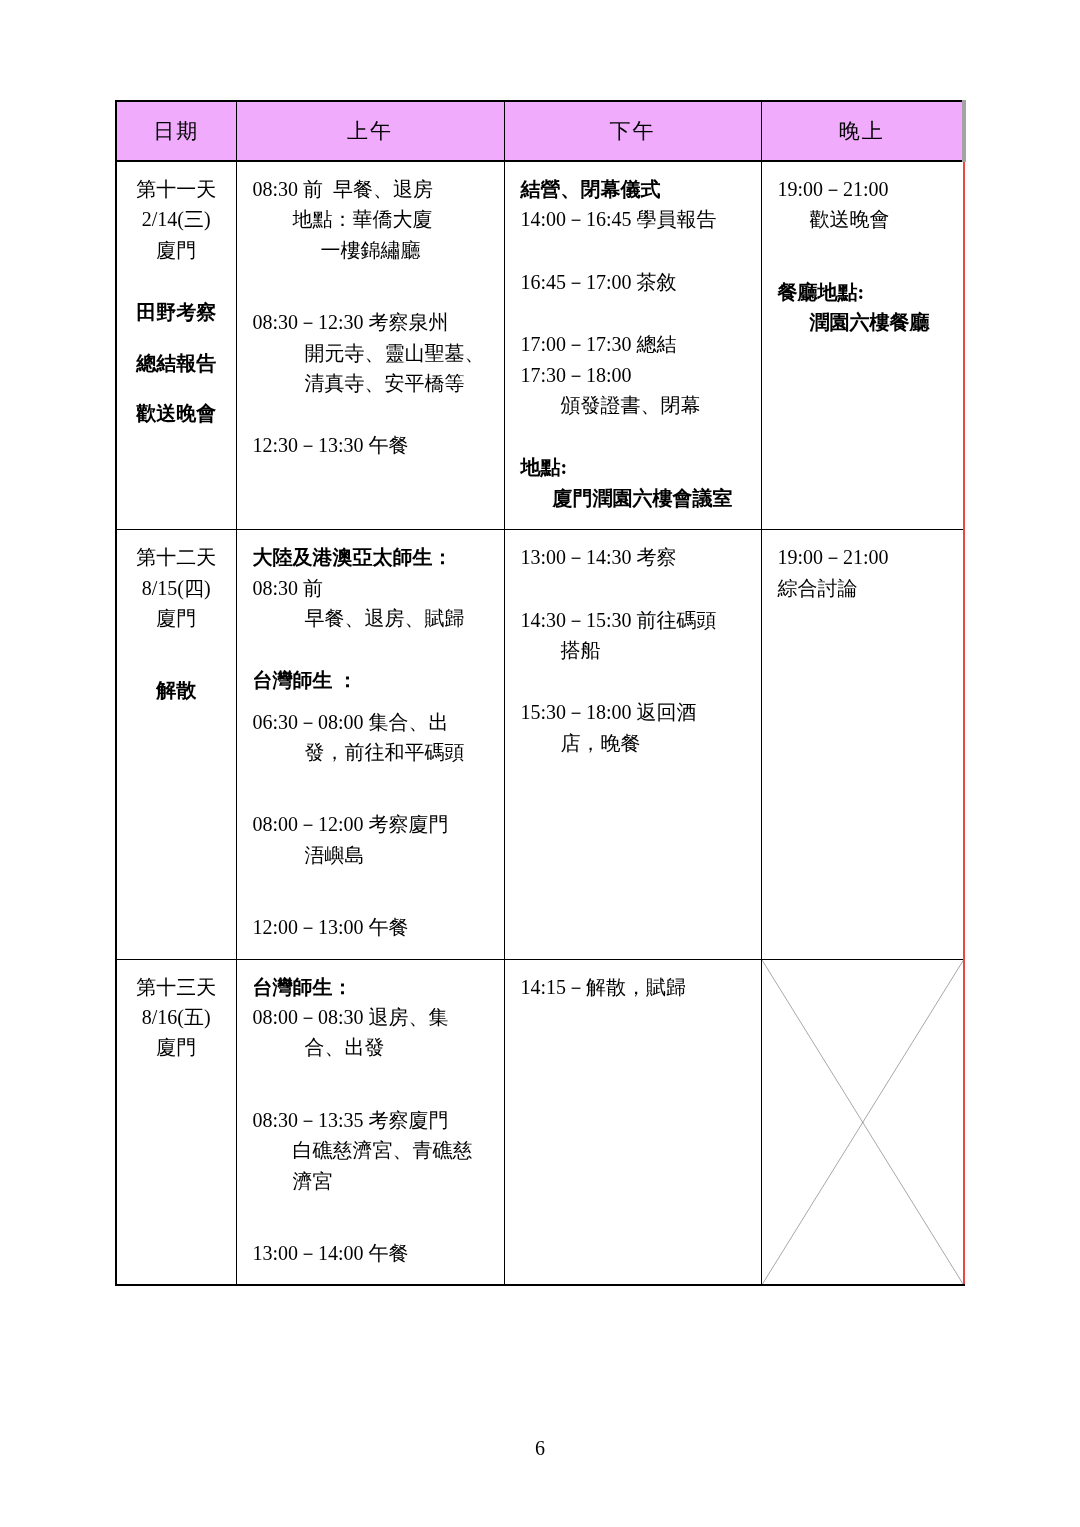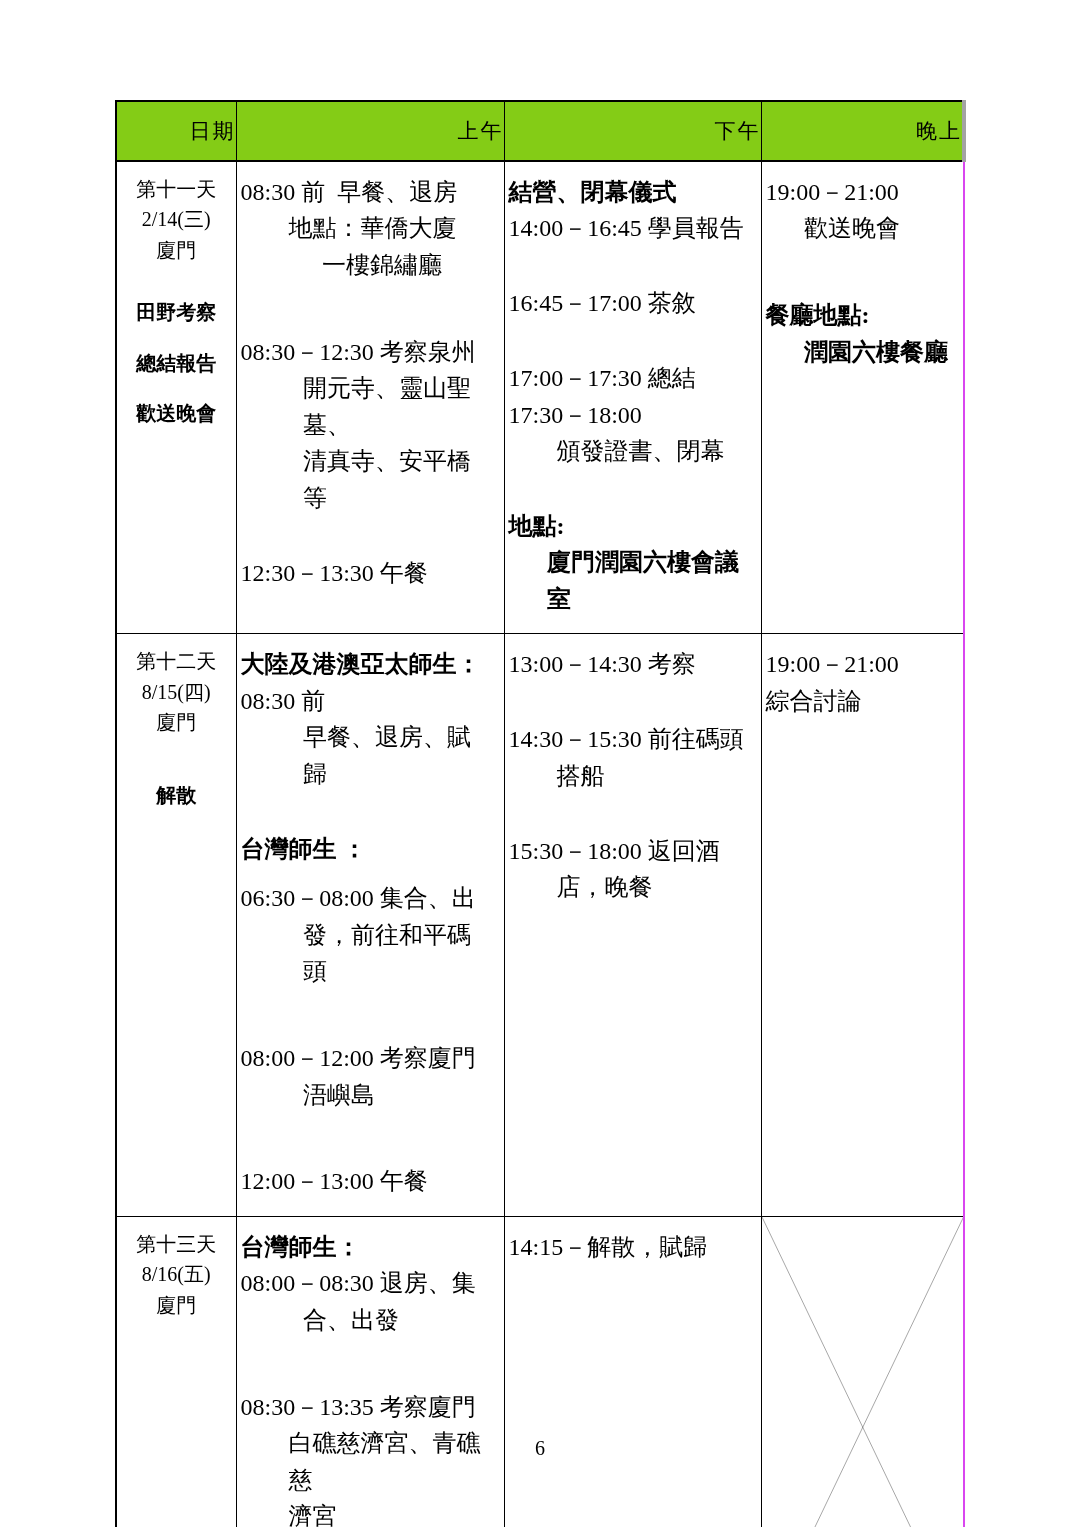--- a/index.html
+++ b/index.html
@@ -39,46 +39,46 @@
     padding: 0;
   }
 
   
   .schedule-table {
     border: 2px solid #000000;
   }
   .hdr-row th {
     border-top: 2px solid #000000;
     border-bottom: 2px solid #000000;
-    background: #84cc16;
-    text-align: right;
+    background: #f0abfc;
+    text-align: center;
     vertical-align: middle;
     height: 58px;
     font-weight: normal;
     font-size: 21px;
     letter-spacing: 2px;
   }
   .hdr-row th:first-child { border-left: 2px solid #000000; }
   .hdr-row th:last-child  { border-right: 4px solid #a3a3a3; }
 
   .body-row td { border-left: 1px solid #000; border-right: 1px solid #000; }
   .body-row td:first-child { border-left: 2px solid #000000; }
-  .body-row td:last-child  { border-right: 2px solid #d946ef; }
+  .body-row td:last-child  { border-right: 2px solid #ef4444; }
   .body-row:last-child td  { border-bottom: 2px solid #000000; }
 
   
   col.c-date { width: 120px; }
   col.c-am   { width: 268px; }
   col.c-pm   { width: 257px; }
   col.c-eve  { width: 203px; }
 
   
   .cell {
-    padding: 12px 10px 16px 4px;
-    font-size: 24px;
+    padding: 12px 10px 16px 16px;
+    font-size: 20px;
     line-height: 1.52;
   }
   .cell-date {
     padding: 12px 4px 16px 4px;
     text-align: center;
     font-size: 20px;
     line-height: 1.52;
     font-family: Liberation Serif, serif;
   }
   .line { white-space: pre-wrap; }

